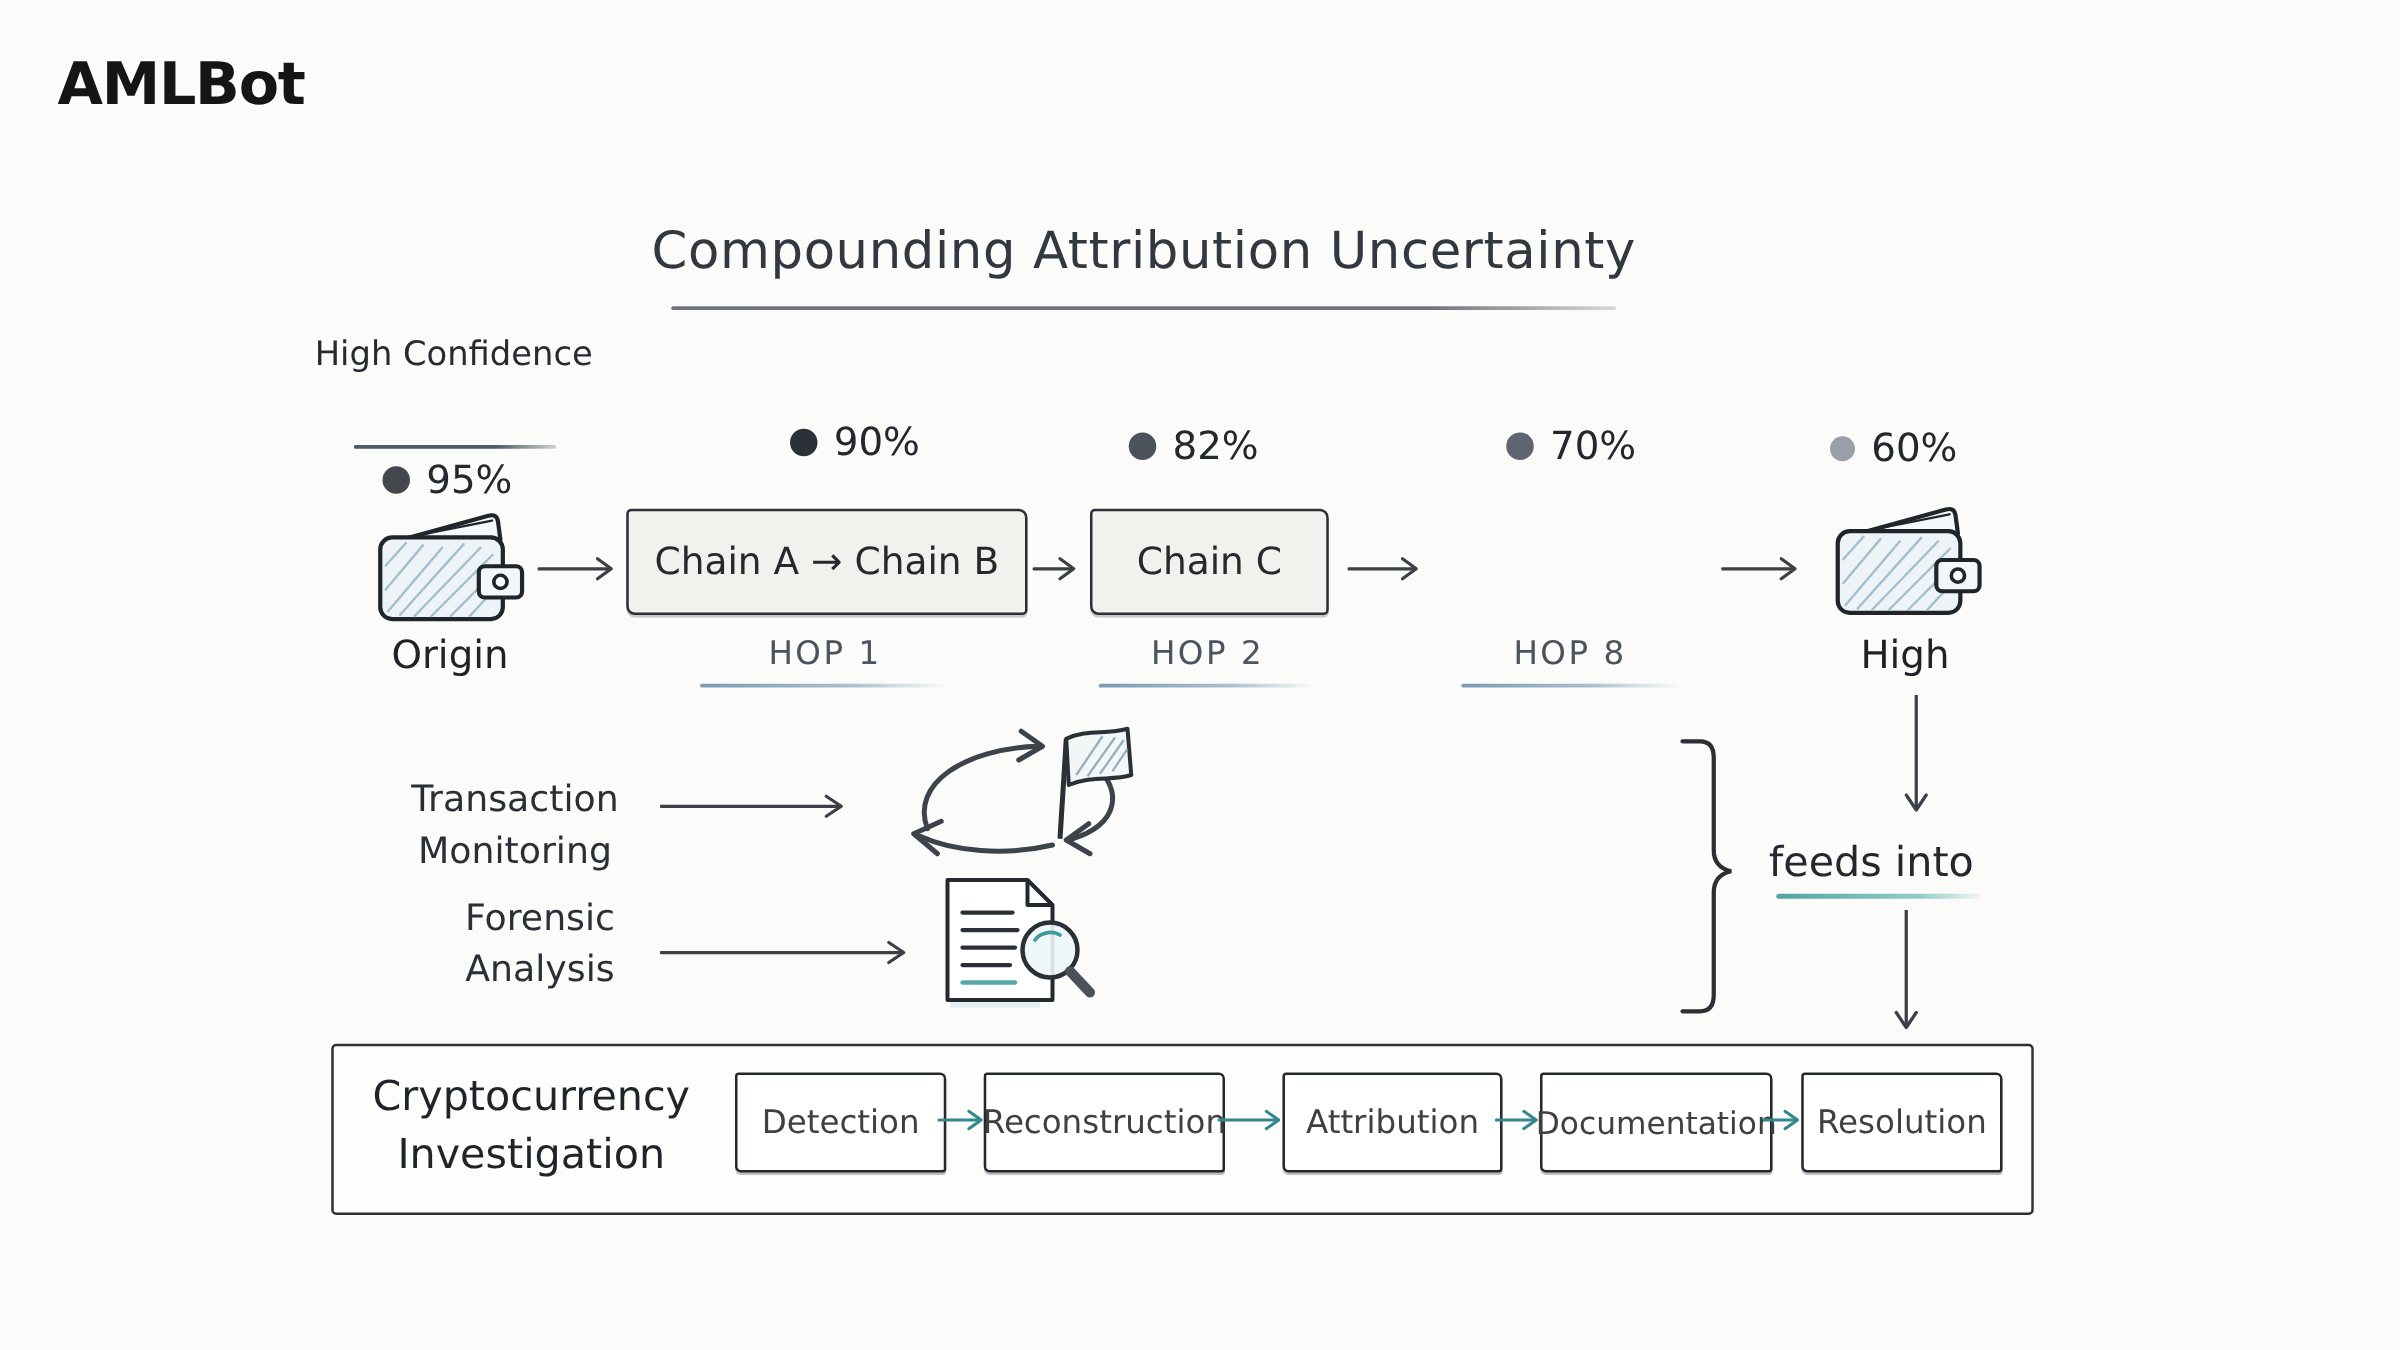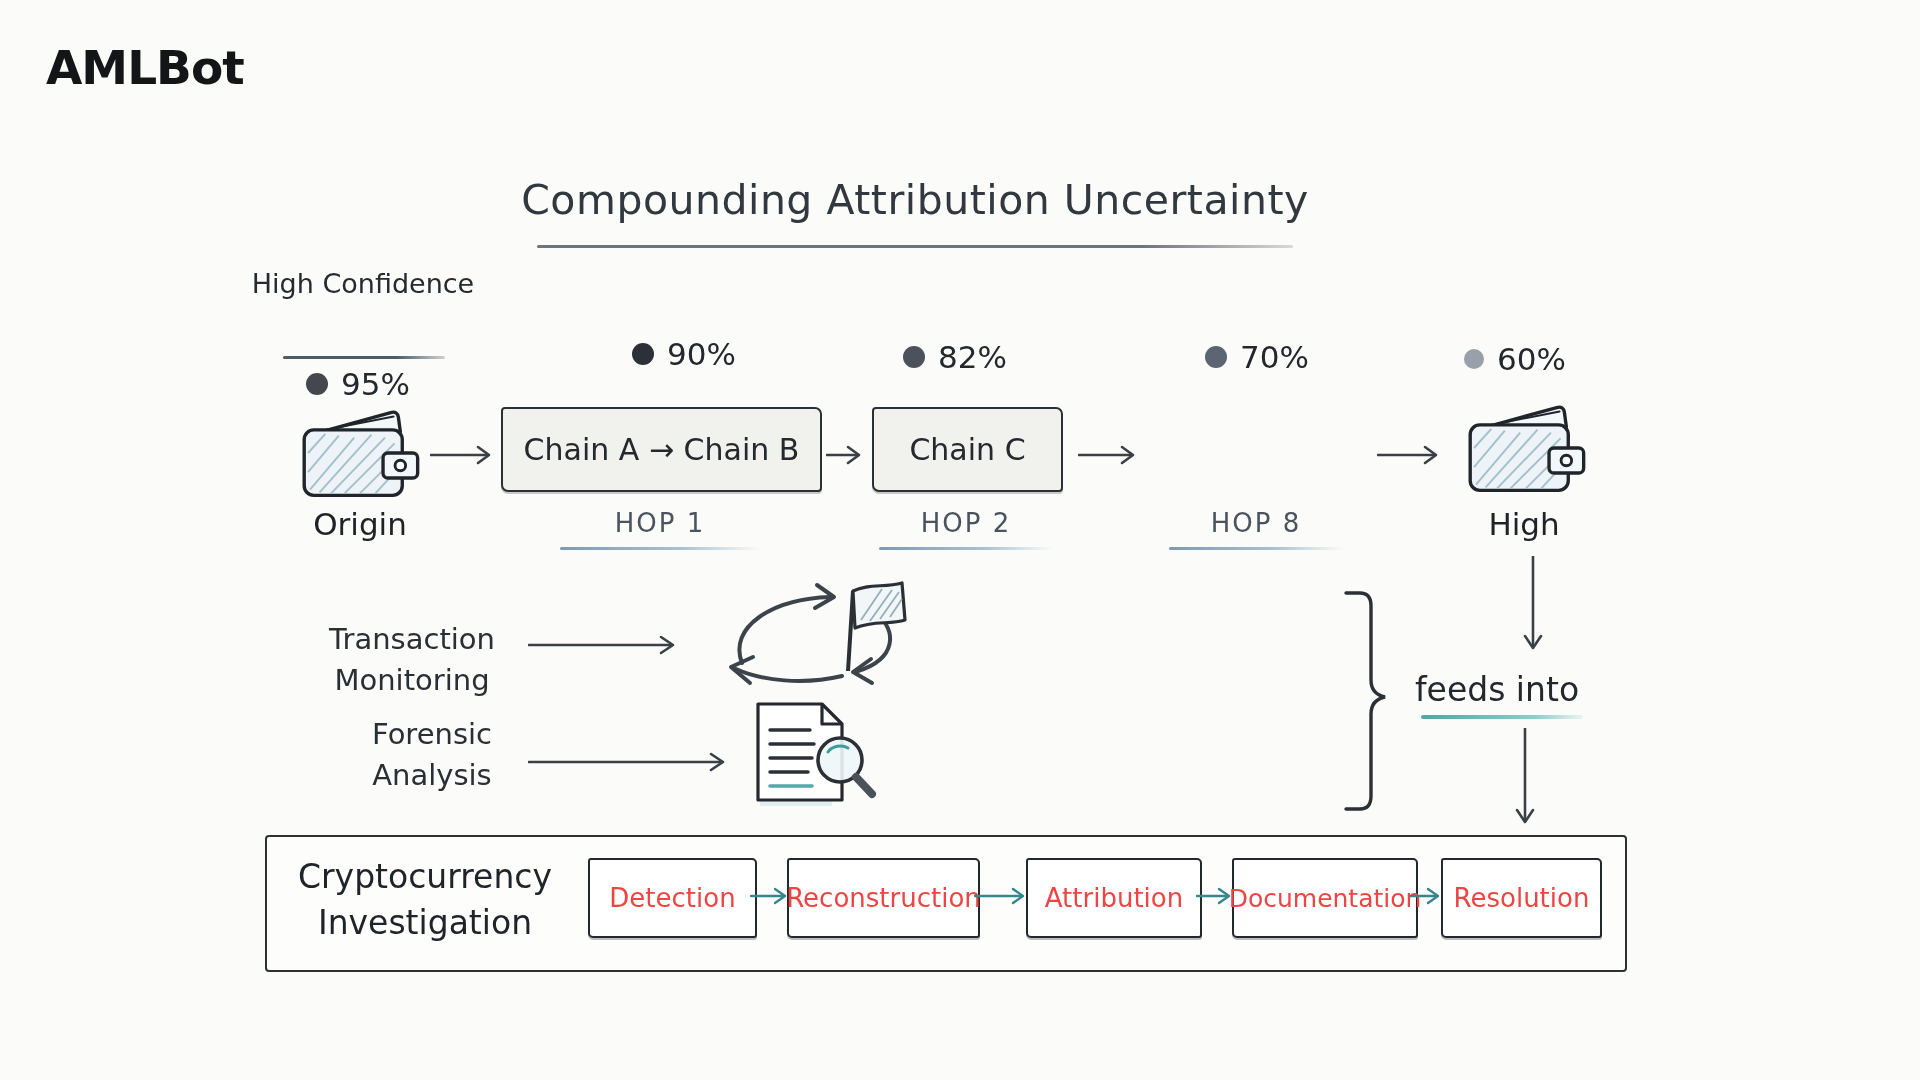--- a/index.html
+++ b/index.html
@@ -33,21 +33,21 @@
   .side-label{font-size:29px;line-height:41px;color:#2a2f36;}
   .feeds{left:1415px;top:670px;font-size:33px;color:#23282e;white-space:nowrap;}
   .feeds-underline{left:1421px;top:715px;width:162px;height:3.5px;border-radius:2px;
       background:linear-gradient(90deg,#4fa6a5,#8fccc9 70%,rgba(143,204,201,.15));}
 
   .invest-box{left:265px;top:835px;width:1358px;height:133px;background:#fdfdfc;
       border:2.5px solid #2c3136;border-radius:4px;}
   .invest-title{left:425px;top:854px;width:290px;font-size:33px;line-height:46px;color:#1f242a;}
   .stage{top:858px;height:76px;background:#ffffff;border:2.5px solid #23282d;
       border-radius:3px 5px 3px 5px;display:flex;align-items:center;justify-content:center;
-      font-size:26px;color:#ef4444;box-shadow:0 2px 0 rgba(35,40,45,.3);}
+      font-size:26px;color:#404040;box-shadow:0 2px 0 rgba(35,40,45,.3);}
 
   svg{display:block;}
   .stroke-ink{stroke:#3a4046;stroke-width:2.6;fill:none;stroke-linecap:round;stroke-linejoin:round;}
   .stroke-teal{stroke:#35868d;stroke-width:2.4;fill:none;stroke-linecap:round;stroke-linejoin:round;}
 </style>
 </head>
 <body>
 
 <div class="canvas">
 

